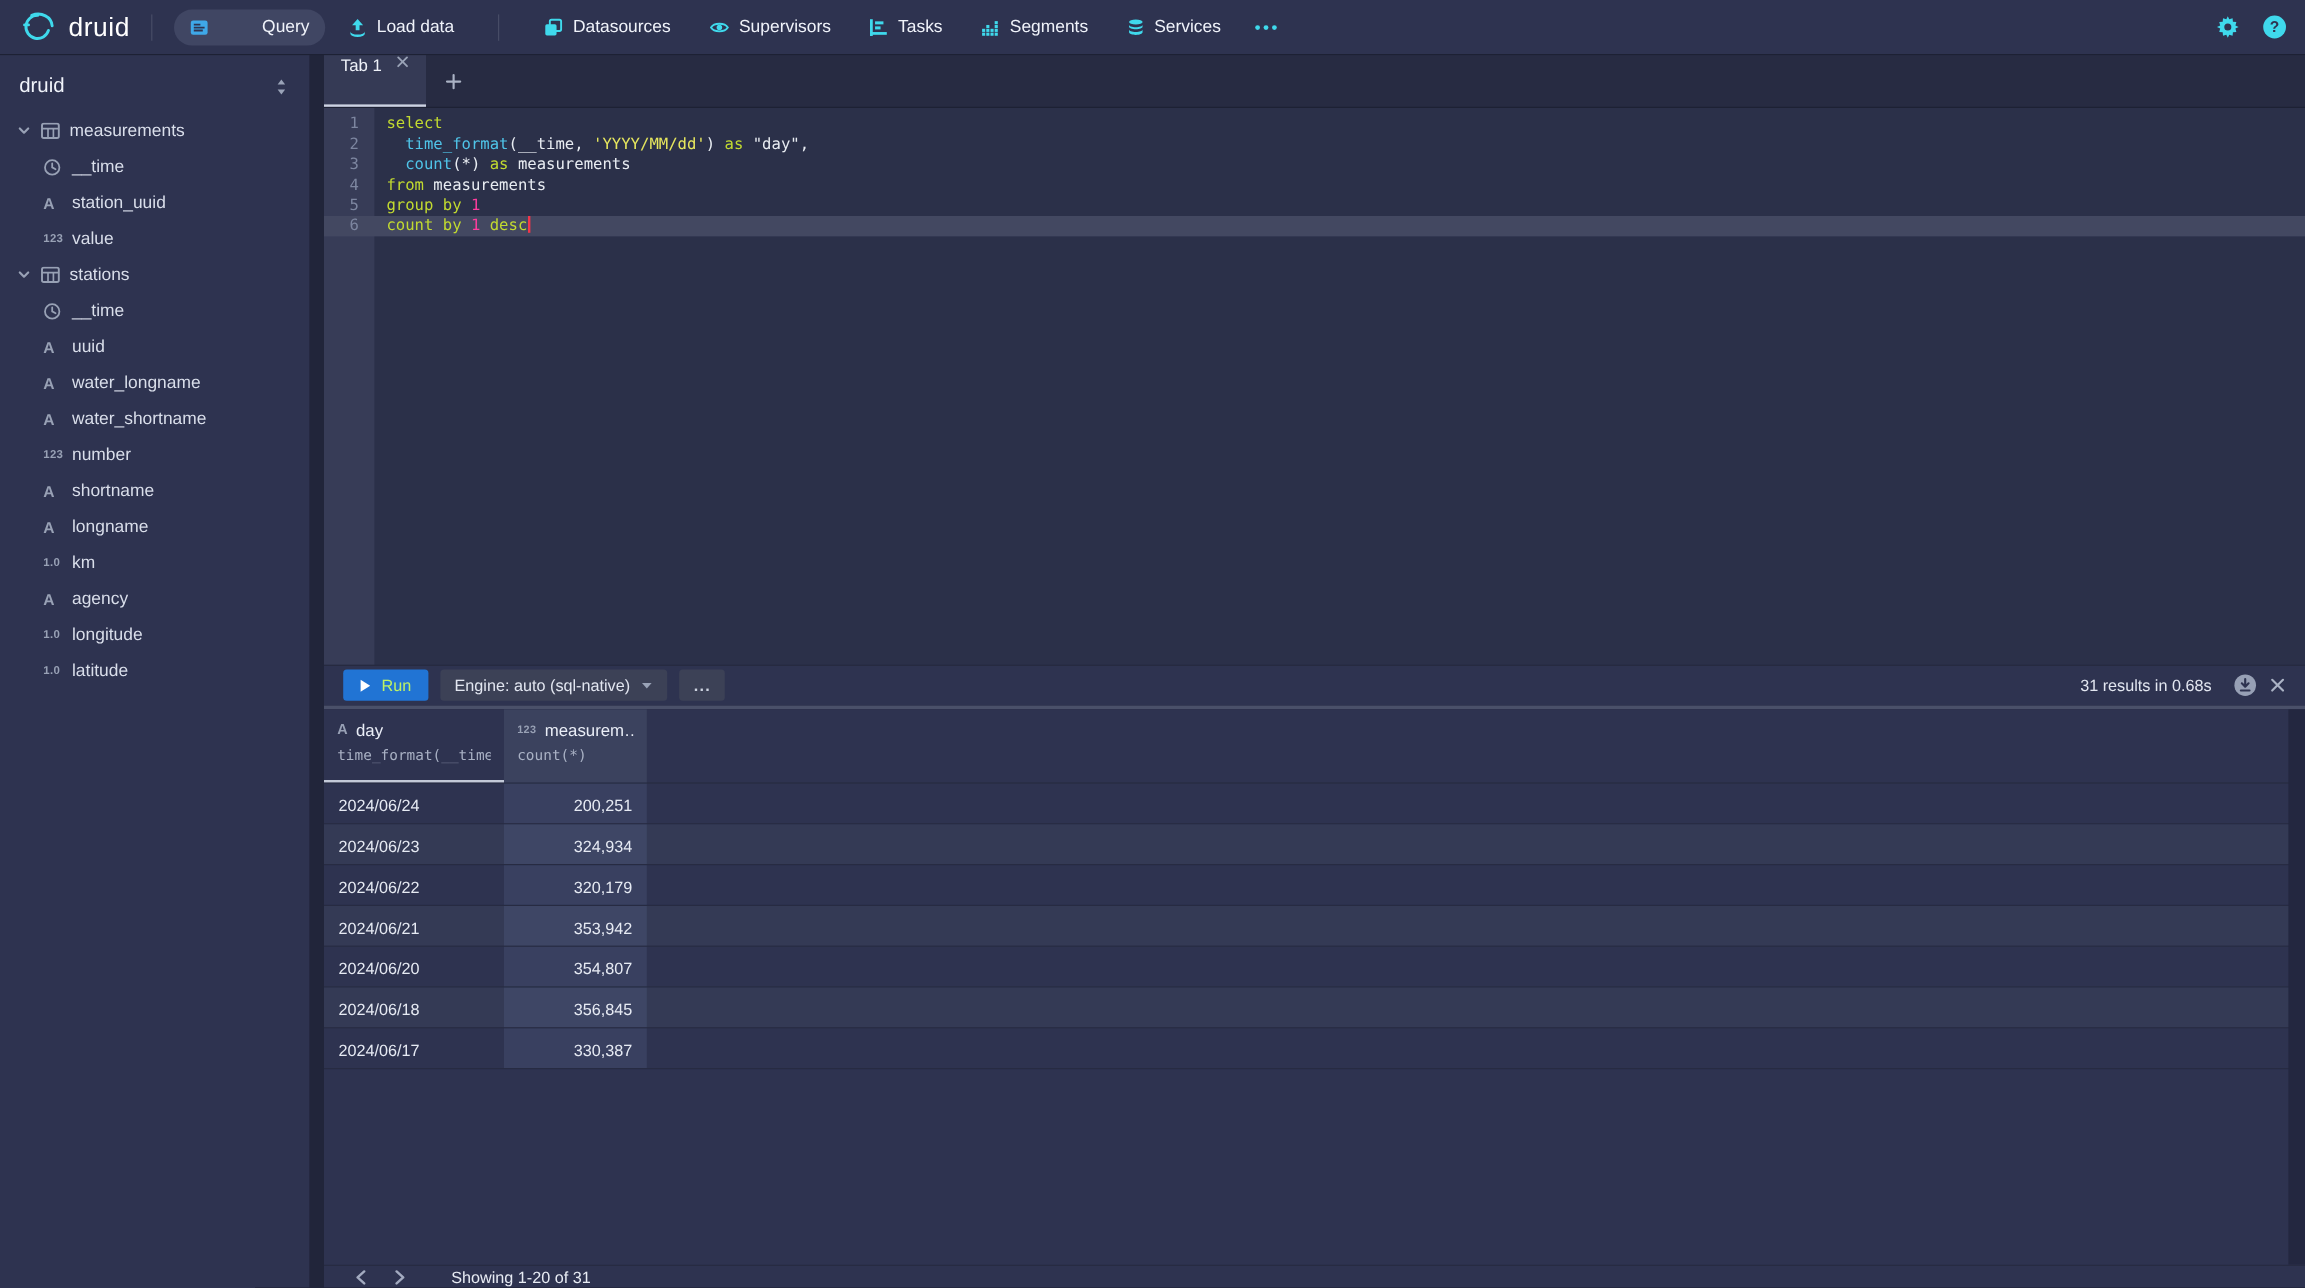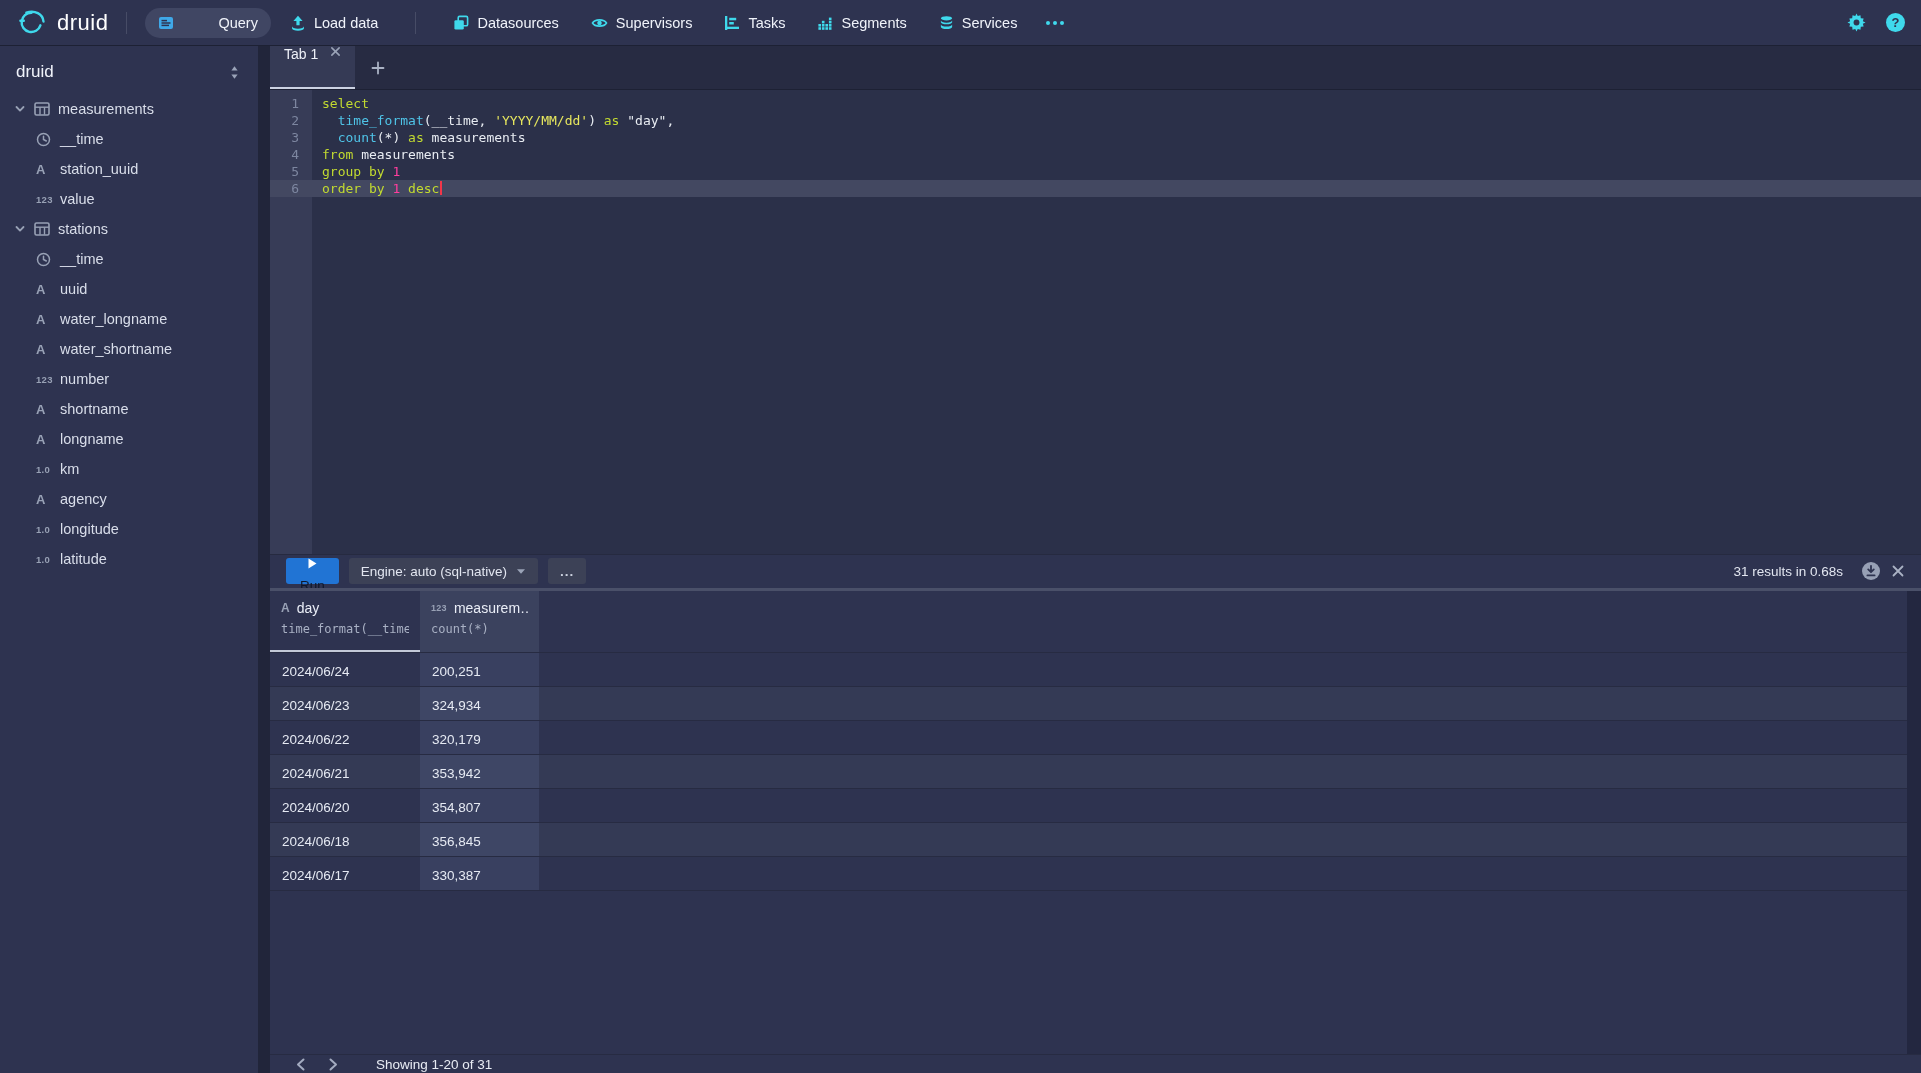--- a/index.html
+++ b/index.html
@@ -63,21 +63,21 @@
   .code{position:relative;padding-top:5px;font-family:"DejaVu Sans Mono",monospace;font-size:13px;}
   .code-line{display:flex;height:17px;line-height:17px;position:relative;}
   .code-line.active{background:var(--active-line);}
   .lineno{width:42px;flex:none;text-align:right;padding-right:13px;color:#7d86a0;}
   .line-text{padding-left:10px;white-space:pre;color:#e8ecf2;}
   .tok-kw{color:var(--kw);} .tok-fn{color:var(--fn);} .tok-str{color:var(--str);} .tok-num{color:var(--num);} .tok-pl{color:#e8ecf2;}
   .cursor{display:inline-block;width:2px;height:14px;background:#f2364a;vertical-align:-2px;margin-left:1px;}
 
   
   .runbar{height:34px;background:var(--panel);display:flex;align-items:center;padding:0 16px;gap:10px;flex:none;border-top:1px solid #262a40;}
-  .run-btn{height:26px;background:var(--run-blue);border:none;border-radius:3px;color:#0f172a;font-size:13.5px;font-family:inherit;display:flex;align-items:center;gap:9px;padding:0 14px;cursor:pointer;flex-direction:column;}
+  .run-btn{height:26px;background:var(--run-blue);border:none;border-radius:3px;color:#bef264;font-size:13.5px;font-family:inherit;display:flex;align-items:center;gap:9px;padding:0 14px;cursor:pointer;}
   .dark-btn{height:26px;background:#3c4156;border:none;border-radius:3px;color:#e2e6f0;font-size:13.5px;font-family:inherit;display:flex;align-items:center;gap:9px;padding:0 12px;cursor:pointer;}
   .caret-down{color:#9aa3b7;}
   .dots-btn{letter-spacing:1px;color:#cdd3e0;font-weight:bold;}
   .runbar-spacer{flex:1;}
   .results-info{font-size:13.5px;color:#e2e6f0;margin-right:8px;}
   .icon-btn{background:none;border:none;cursor:pointer;padding:0;display:flex;color:#aab2c4;}
 
   .splitter{height:3px;background:#4a5069;flex:none;cursor:row-resize;}
 
   
@@ -88,21 +88,21 @@
   .hcell.sorted{border-bottom:2px solid #c3c9d8;}
   .hcell.col2{width:119px;background:var(--col2);}
   .h-title{display:flex;align-items:center;gap:7px;font-size:14px;color:#eaeef7;white-space:nowrap;overflow:hidden;}
   .h-type{color:#98a1b5;}
   .h-type-a{font-size:12px;font-weight:bold;}
   .h-type-123{font-size:9px;font-weight:bold;letter-spacing:.3px;}
   .h-expr{margin-top:6px;font-family:"DejaVu Sans Mono",monospace;font-size:12px;color:var(--mono-muted);white-space:nowrap;overflow:hidden;}
   .res-row{display:flex;height:34px;border-bottom:1px solid var(--row-border);}
   .res-row:nth-child(even){background:var(--row-alt);}
   .rcell{width:150px;flex:none;line-height:38px;padding:0 12px;font-size:13.5px;color:#e6eaf3;white-space:nowrap;overflow:hidden;cursor:default;}
-  .rcell.col2{width:119px;background:rgba(130,152,212,.13);}
+  .rcell.col2{width:119px;background:rgba(130,152,212,.13);text-align:right;}
 
   
   .res-footer{height:19px;background:var(--panel);border-top:1px solid var(--row-border);display:flex;align-items:center;padding-left:14px;flex:none;}
   .pager-btn{background:none;border:none;color:#a3abc0;cursor:pointer;padding:0 12px;display:flex;}
   .showing{font-size:13.5px;color:#e8ecf4;margin-left:26px;}
 </style>
 </head>
 <body>
 
 <div class="navbar">
@@ -389,21 +389,21 @@
           <div class="code-line">
             <span class="lineno">4</span>
             <span class="line-text"><span class="tok-kw">from</span><span class="tok-pl"> measurements</span></span>
           </div>
           <div class="code-line">
             <span class="lineno">5</span>
             <span class="line-text"><span class="tok-kw">group by</span><span class="tok-pl"> </span><span class="tok-num">1</span></span>
           </div>
           <div class="code-line active">
             <span class="lineno">6</span>
-            <span class="line-text"><span class="tok-kw">order by</span><span class="tok-pl"> </span><span class="tok-num">1</span><span class="tok-pl"> </span><span class="tok-kw">desc</span><span class="cursor"></span></span>
+            <span class="line-text"><span class="tok-kw">count by</span><span class="tok-pl"> </span><span class="tok-num">1</span><span class="tok-pl"> </span><span class="tok-kw">desc</span><span class="cursor"></span></span>
           </div>
         </div>
     </div>
 
     <div class="runbar">
       <button class="run-btn">
         <span>
           <svg width="9" height="11" viewBox="0 0 9 11" fill="#fff">
               <path d="M0.5 0.5 L8.5 5.5 L0.5 10.5 Z"></path>
             </svg>

